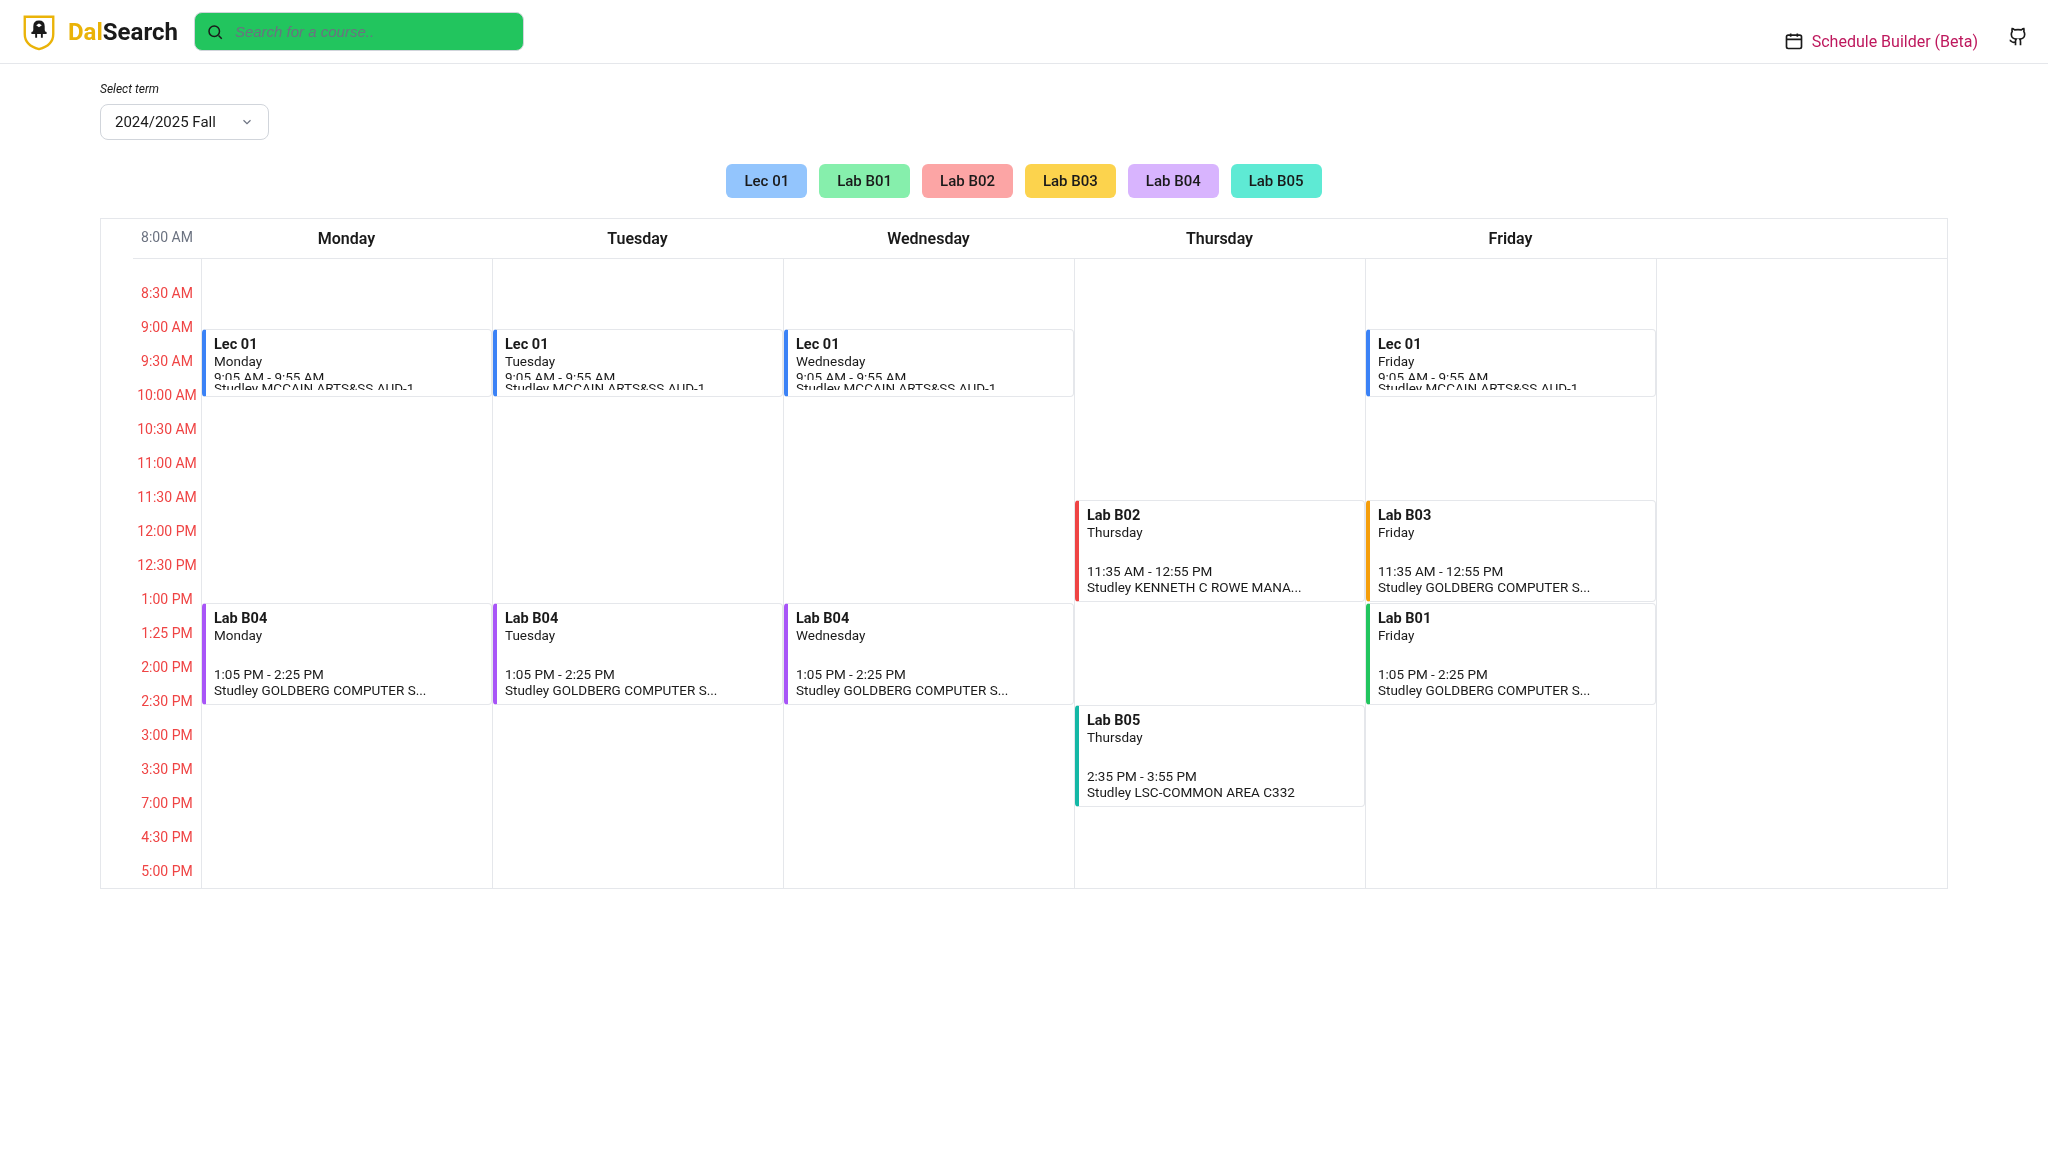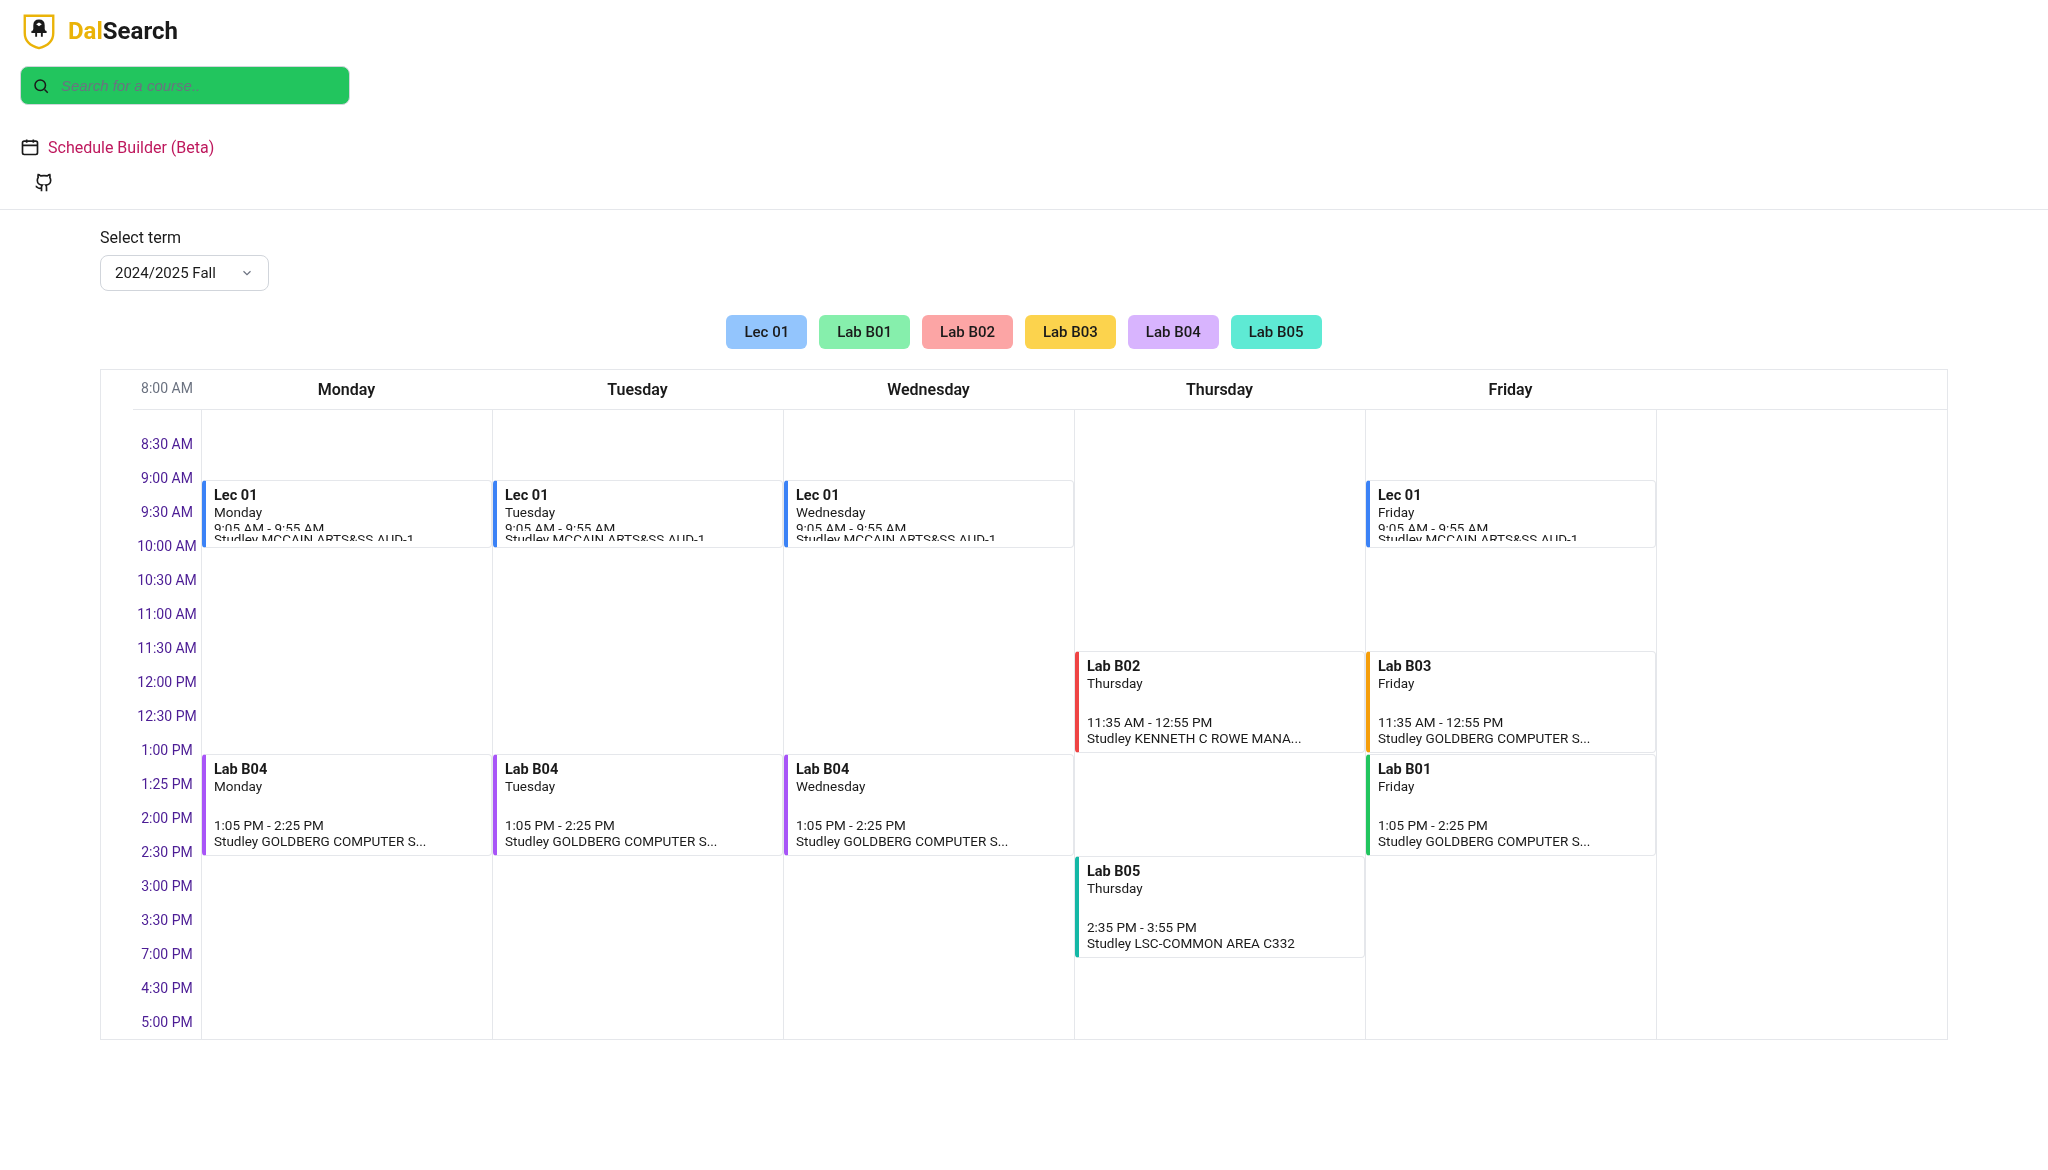--- a/index.html
+++ b/index.html
@@ -1,51 +1,51 @@
 <!DOCTYPE html>
 <html><head>
 <meta charset="utf-8">
 <style>
 * { margin: 0; padding: 0; box-sizing: border-box; }
 body { font-family: -apple-system, BlinkMacSystemFont, 'Segoe UI', Roboto, sans-serif; background: #fff; color: #1a1a1a; }
 
 
-.header { display: flex; align-items: flex-start; padding: 12px 20px; border-bottom: 1px solid #e5e7eb; gap: 16px; flex-direction: column; }
+.header { display: flex; align-items: flex-end; padding: 12px 20px; border-bottom: 1px solid #e5e7eb; gap: 16px; }
 .logo-wrap { display: flex; align-items: center; gap: 10px; }
 .logo-shield { width: 38px; height: 38px; }
 .logo-text { font-size: 24px; font-weight: 700; }
 .logo-dal { color: #eab308; }
 .logo-search { color: #1a1a1a; }
 .search-wrap { position: relative; width: 330px; }
 .search-input { width: 100%; padding: 10px 14px 10px 40px; border: 1px solid #d1d5db; border-radius: 8px; font-size: 15px; background: #22c55e; }
 .search-input::placeholder { color: #6b7280; font-style: italic; }
 .search-icon { position: absolute; left: 12px; top: 50%; transform: translateY(-50%); width: 18px; height: 18px; }
 .header-spacer { flex: 1; }
 .schedule-builder { display: flex; align-items: center; gap: 8px; font-size: 16px; color: #be185d; cursor: pointer; }
 .calendar-icon, .github-icon { width: 20px; height: 20px; }
 .github-link { margin-left: 14px; cursor: pointer; }
 
 
 .container { padding: 18px 100px; }
-.term-label { font-size: 16px; margin-bottom: 8px; }
+.term-label { font-size: 12px; margin-bottom: 8px; font-style: italic; }
 .term-select { display: inline-flex; align-items: center; gap: 24px; padding: 8px 14px; border: 1px solid #d1d5db; border-radius: 8px; font-size: 15px; cursor: pointer; background: #fff; }
 .chevron-down { width: 14px; height: 14px; }
 
 
 .pills { display: flex; justify-content: center; gap: 12px; margin: 24px 0 20px; }
 .pill { padding: 8px 18px; border-radius: 6px; font-size: 15px; font-weight: 500; cursor: pointer; }
 
 
 .calendar { border: 1px solid #e5e7eb; border-radius: 0; overflow: hidden; padding-left: 32px; }
 .cal-header { display: grid; grid-template-columns: 68px repeat(6, 1fr); border-bottom: 1px solid #e5e7eb; }
 .cal-header-cell { padding: 10px 8px; text-align: center; font-weight: 600; font-size: 16px; }
 .cal-header-time { padding: 10px 4px; text-align: center; font-size: 14px; color: #6b7280; }
 .cal-body { display: grid; grid-template-columns: 68px 1fr; position: relative; }
 .time-col { display: flex; flex-direction: column; }
-.time-slot { height: 34px; display: flex; align-items: center; justify-content: center; font-size: 14px; color: #4c1d95; }
+.time-slot { height: 34px; display: flex; align-items: center; justify-content: center; font-size: 14px; color: #ef4444; }
 .time-slot:first-child { height: 17px; }
 .grid-cols { display: grid; grid-template-columns: repeat(6, 1fr); position: relative; }
 .grid-col { border-left: 1px solid #e5e7eb; position: relative; }
 
 
 .event { position: absolute; left: 0; right: 0; background: #fff; border: 1px solid #e5e7eb; border-radius: 4px; border-left-width: 4px; padding: 6px 8px; overflow: hidden; font-size: 13.5px; display: flex; flex-direction: column; cursor: pointer; }
 .event-title { font-weight: 700; font-size: 14.5px; }
 .event-day { font-size: 13.5px; }
 .event-spacer { flex: 1; }
 .event-time, .event-loc { font-size: 13.5px; white-space: nowrap; overflow: hidden; text-overflow: ellipsis; }

